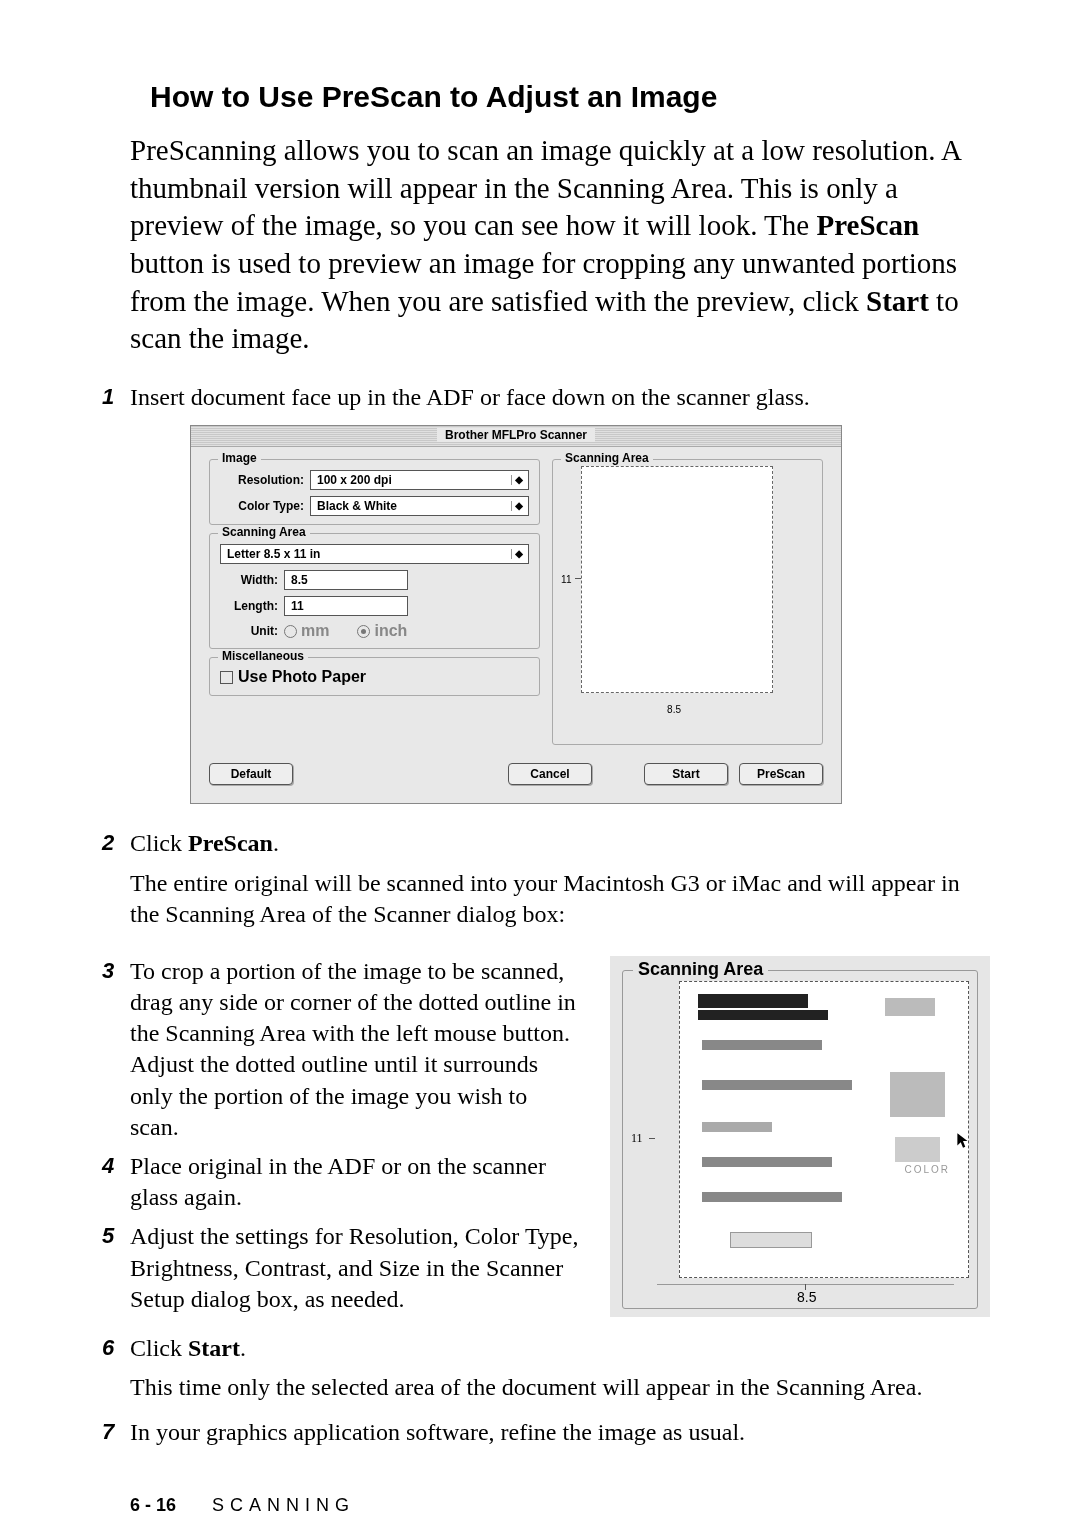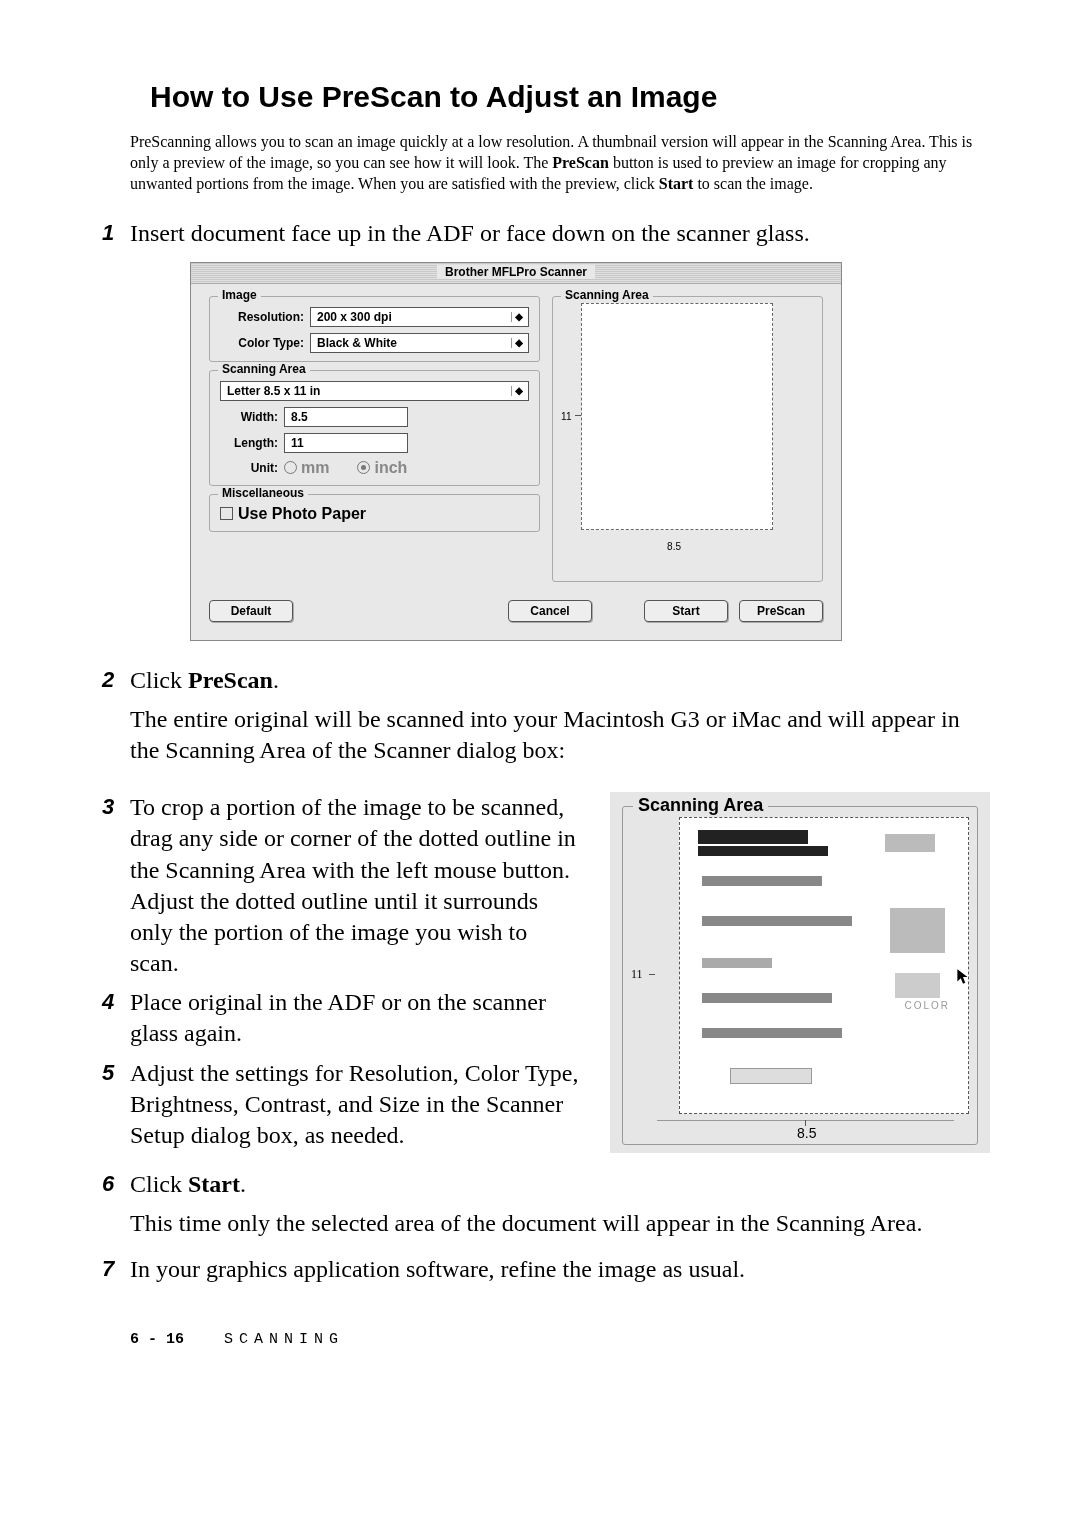--- a/index.html
+++ b/index.html
@@ -14,21 +14,21 @@
     padding: 80px 90px 60px 130px;
     box-sizing: border-box;
   }
   h1 {
     font-family: Arial, Helvetica, sans-serif;
     font-weight: bold;
     font-size: 30px;
     margin: 0 0 18px 20px;
   }
   .intro {
-    font-size: 16px;
+    font-size: 29px;
     line-height: 1.3;
     margin: 0 0 24px 0;
   }
   .step-row {
     display: flex;
     align-items: flex-start;
     margin-bottom: 8px;
   }
   .step-num {
     font-family: Arial, Helvetica, sans-serif;
@@ -259,22 +259,22 @@
   .sa2-axis-y { font-size:12px; position:relative; width:22px;}
   .sa2-axis-y .num { position:absolute; top:150px; left:0;}
   .sa2-axis-y .tick { position:absolute; top:157px; left:18px; width:6px; height:1px; background:#555;}
   .sa2-xrow { position:relative; height:24px; margin-left:26px;}
   .sa2-xrow .line { position:absolute; top:6px; left:0; width:297px; height:1px; background:#999;}
   .sa2-xrow .tick { position:absolute; top:6px; left:148px; width:1px; height:6px; background:#555;}
   .sa2-xrow .num { position:absolute; top:11px; left:140px; font-size:14px; font-family:Arial,sans-serif;}
   .color-label { position:absolute; right:18px; top:182px; font-size:10px; letter-spacing:2px; color:#999; font-family:Arial,sans-serif;}
   .footer {
     margin-top: 46px;
-    font-family: Liberation Mono, monospace;
-    font-size: 15px;
+    font-family: Liberation Sans, sans-serif;
+    font-size: 18px;
     letter-spacing: 1px;
   }
   .footer .pg { font-weight: bold; letter-spacing: 0; margin-right: 30px;}
   .footer .sec { letter-spacing: 6px; }
   b { font-weight: bold; }
 </style>
 </head>
 <body>
 
 <div class="page">
@@ -296,21 +296,21 @@
         <span>Brother MFLPro Scanner</span>
       </div>
       <div class="dlg-body">
         <div class="dlg-left">
 
           <div class="group">
             <div class="group-title">Image</div>
             <div class="field-row">
               <div class="field-label">Resolution:</div>
               <div class="select-box">
-                <span>200 x 300 dpi</span>
+                <span>100 x 200 dpi</span>
                 <span class="select-arrow">◆</span>
               </div>
             </div>
             <div class="field-row" style="margin-bottom:0;">
               <div class="field-label">Color Type:</div>
               <div class="select-box">
                 <span>Black &amp; White</span>
                 <span class="select-arrow">◆</span>
               </div>
             </div>

